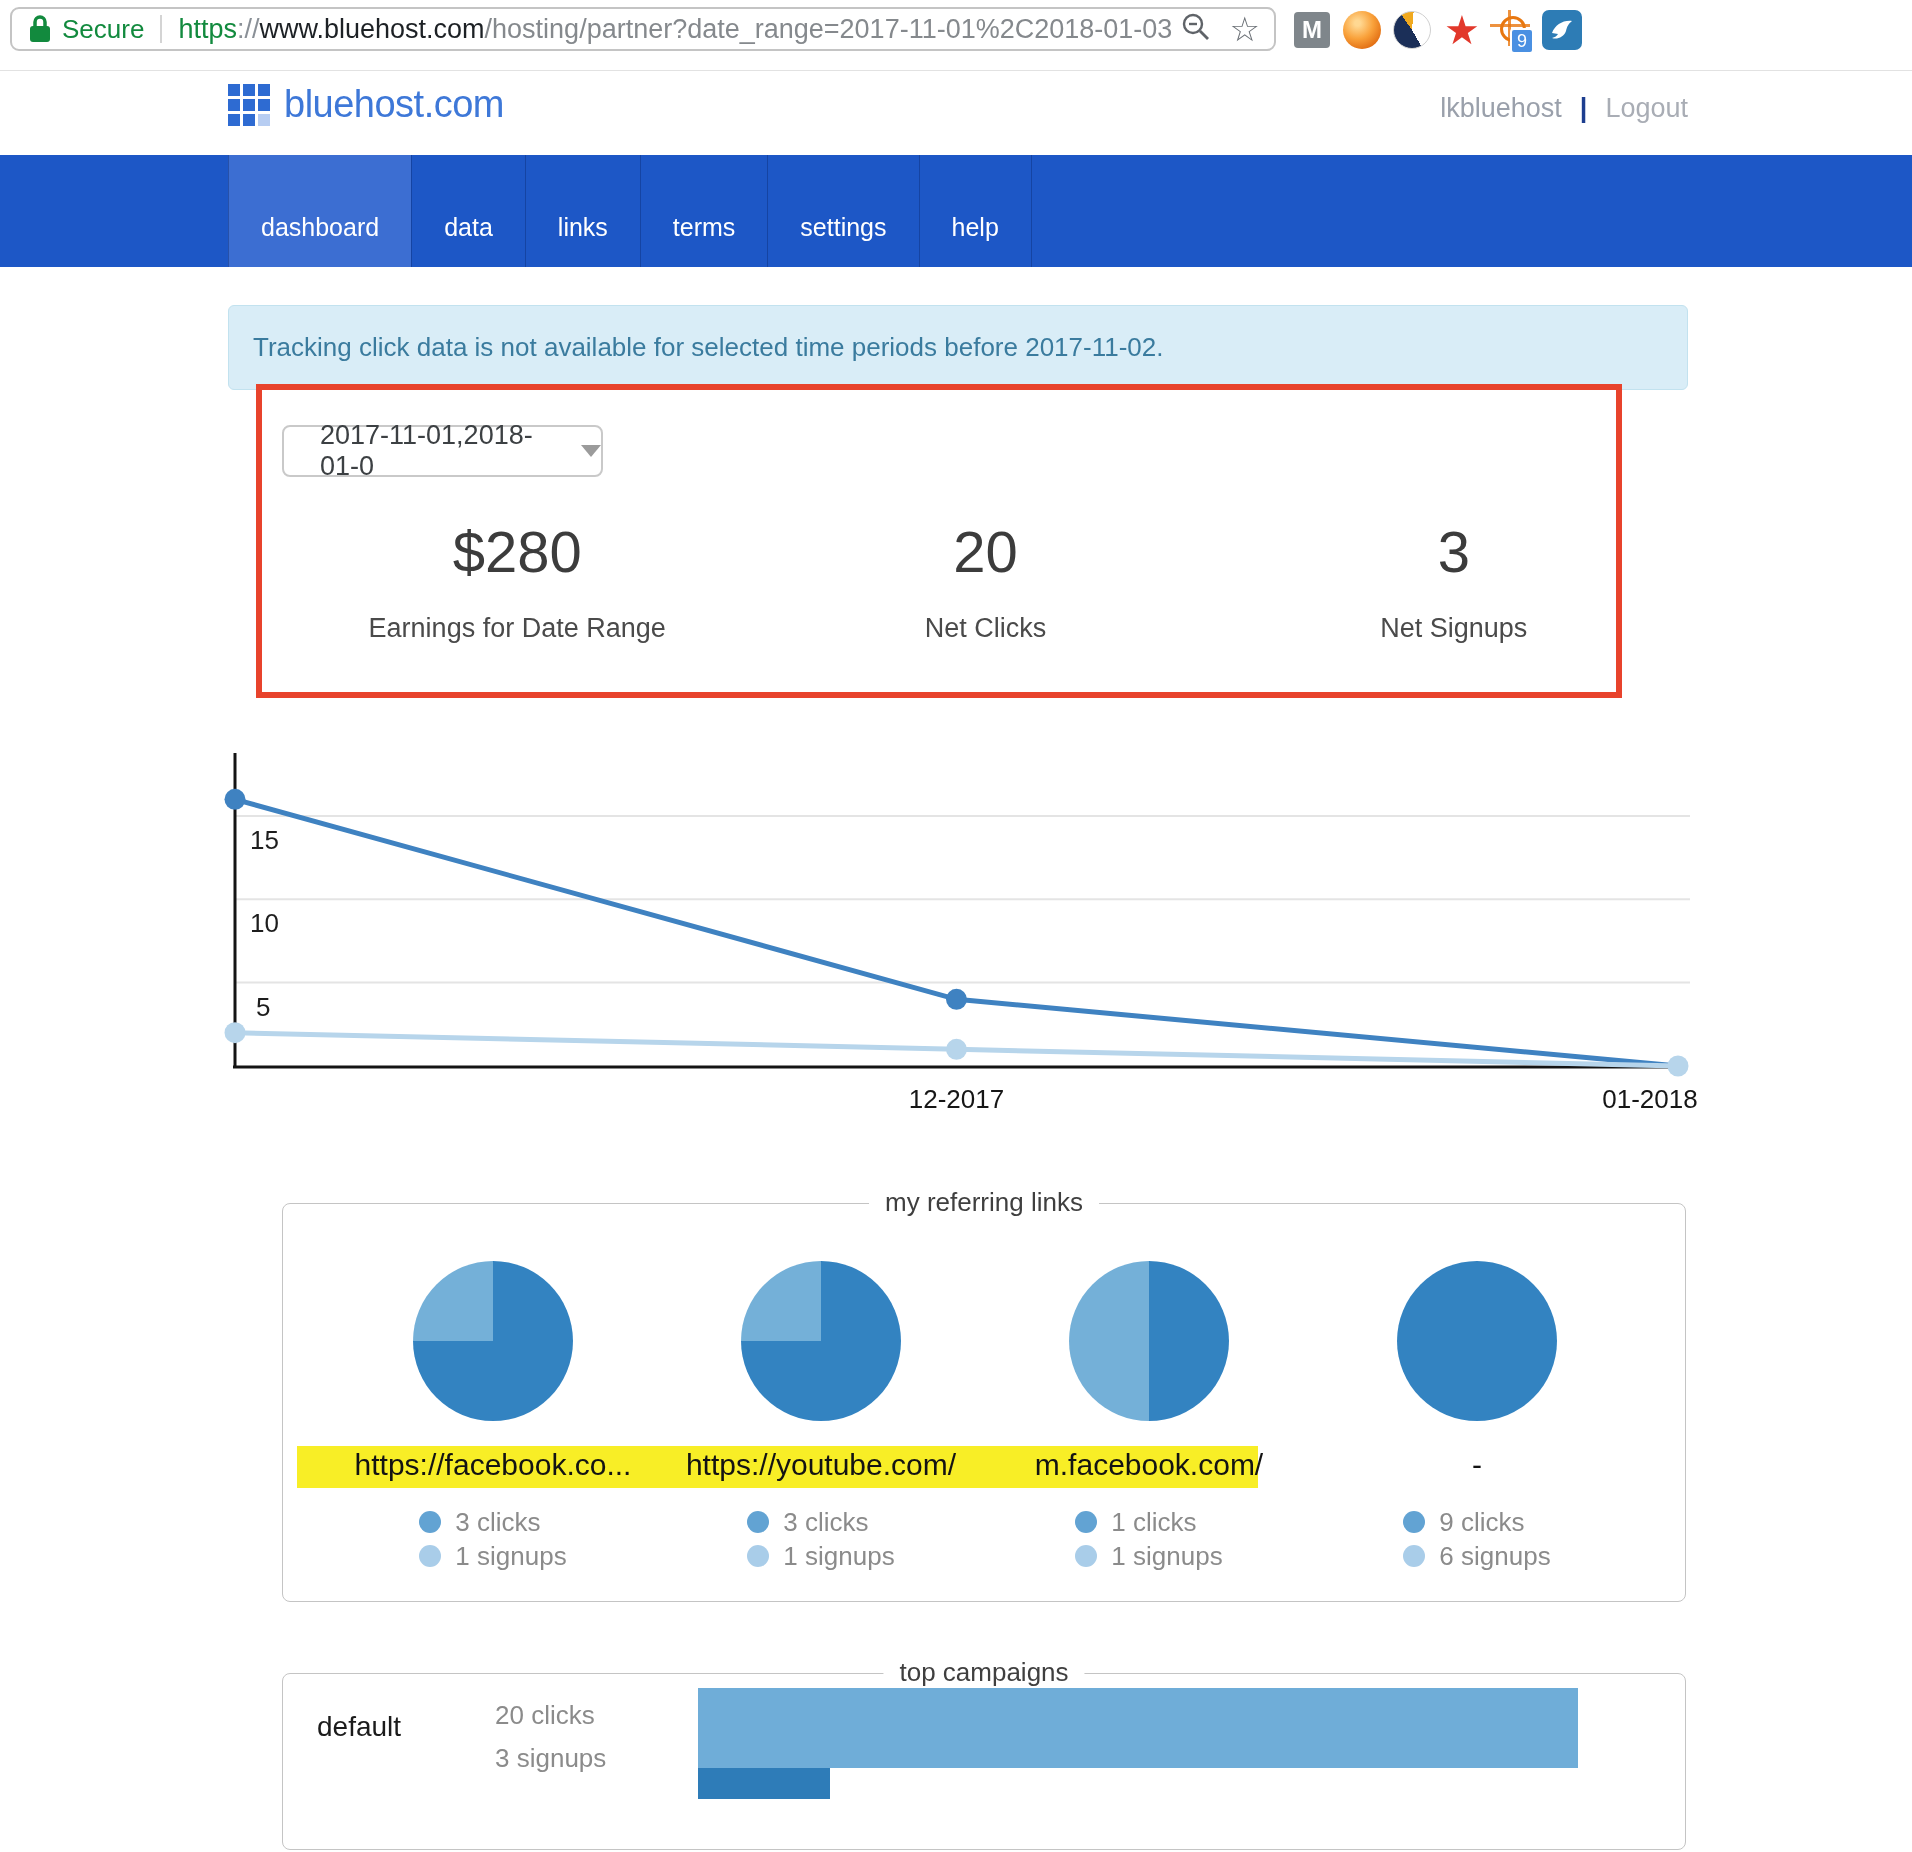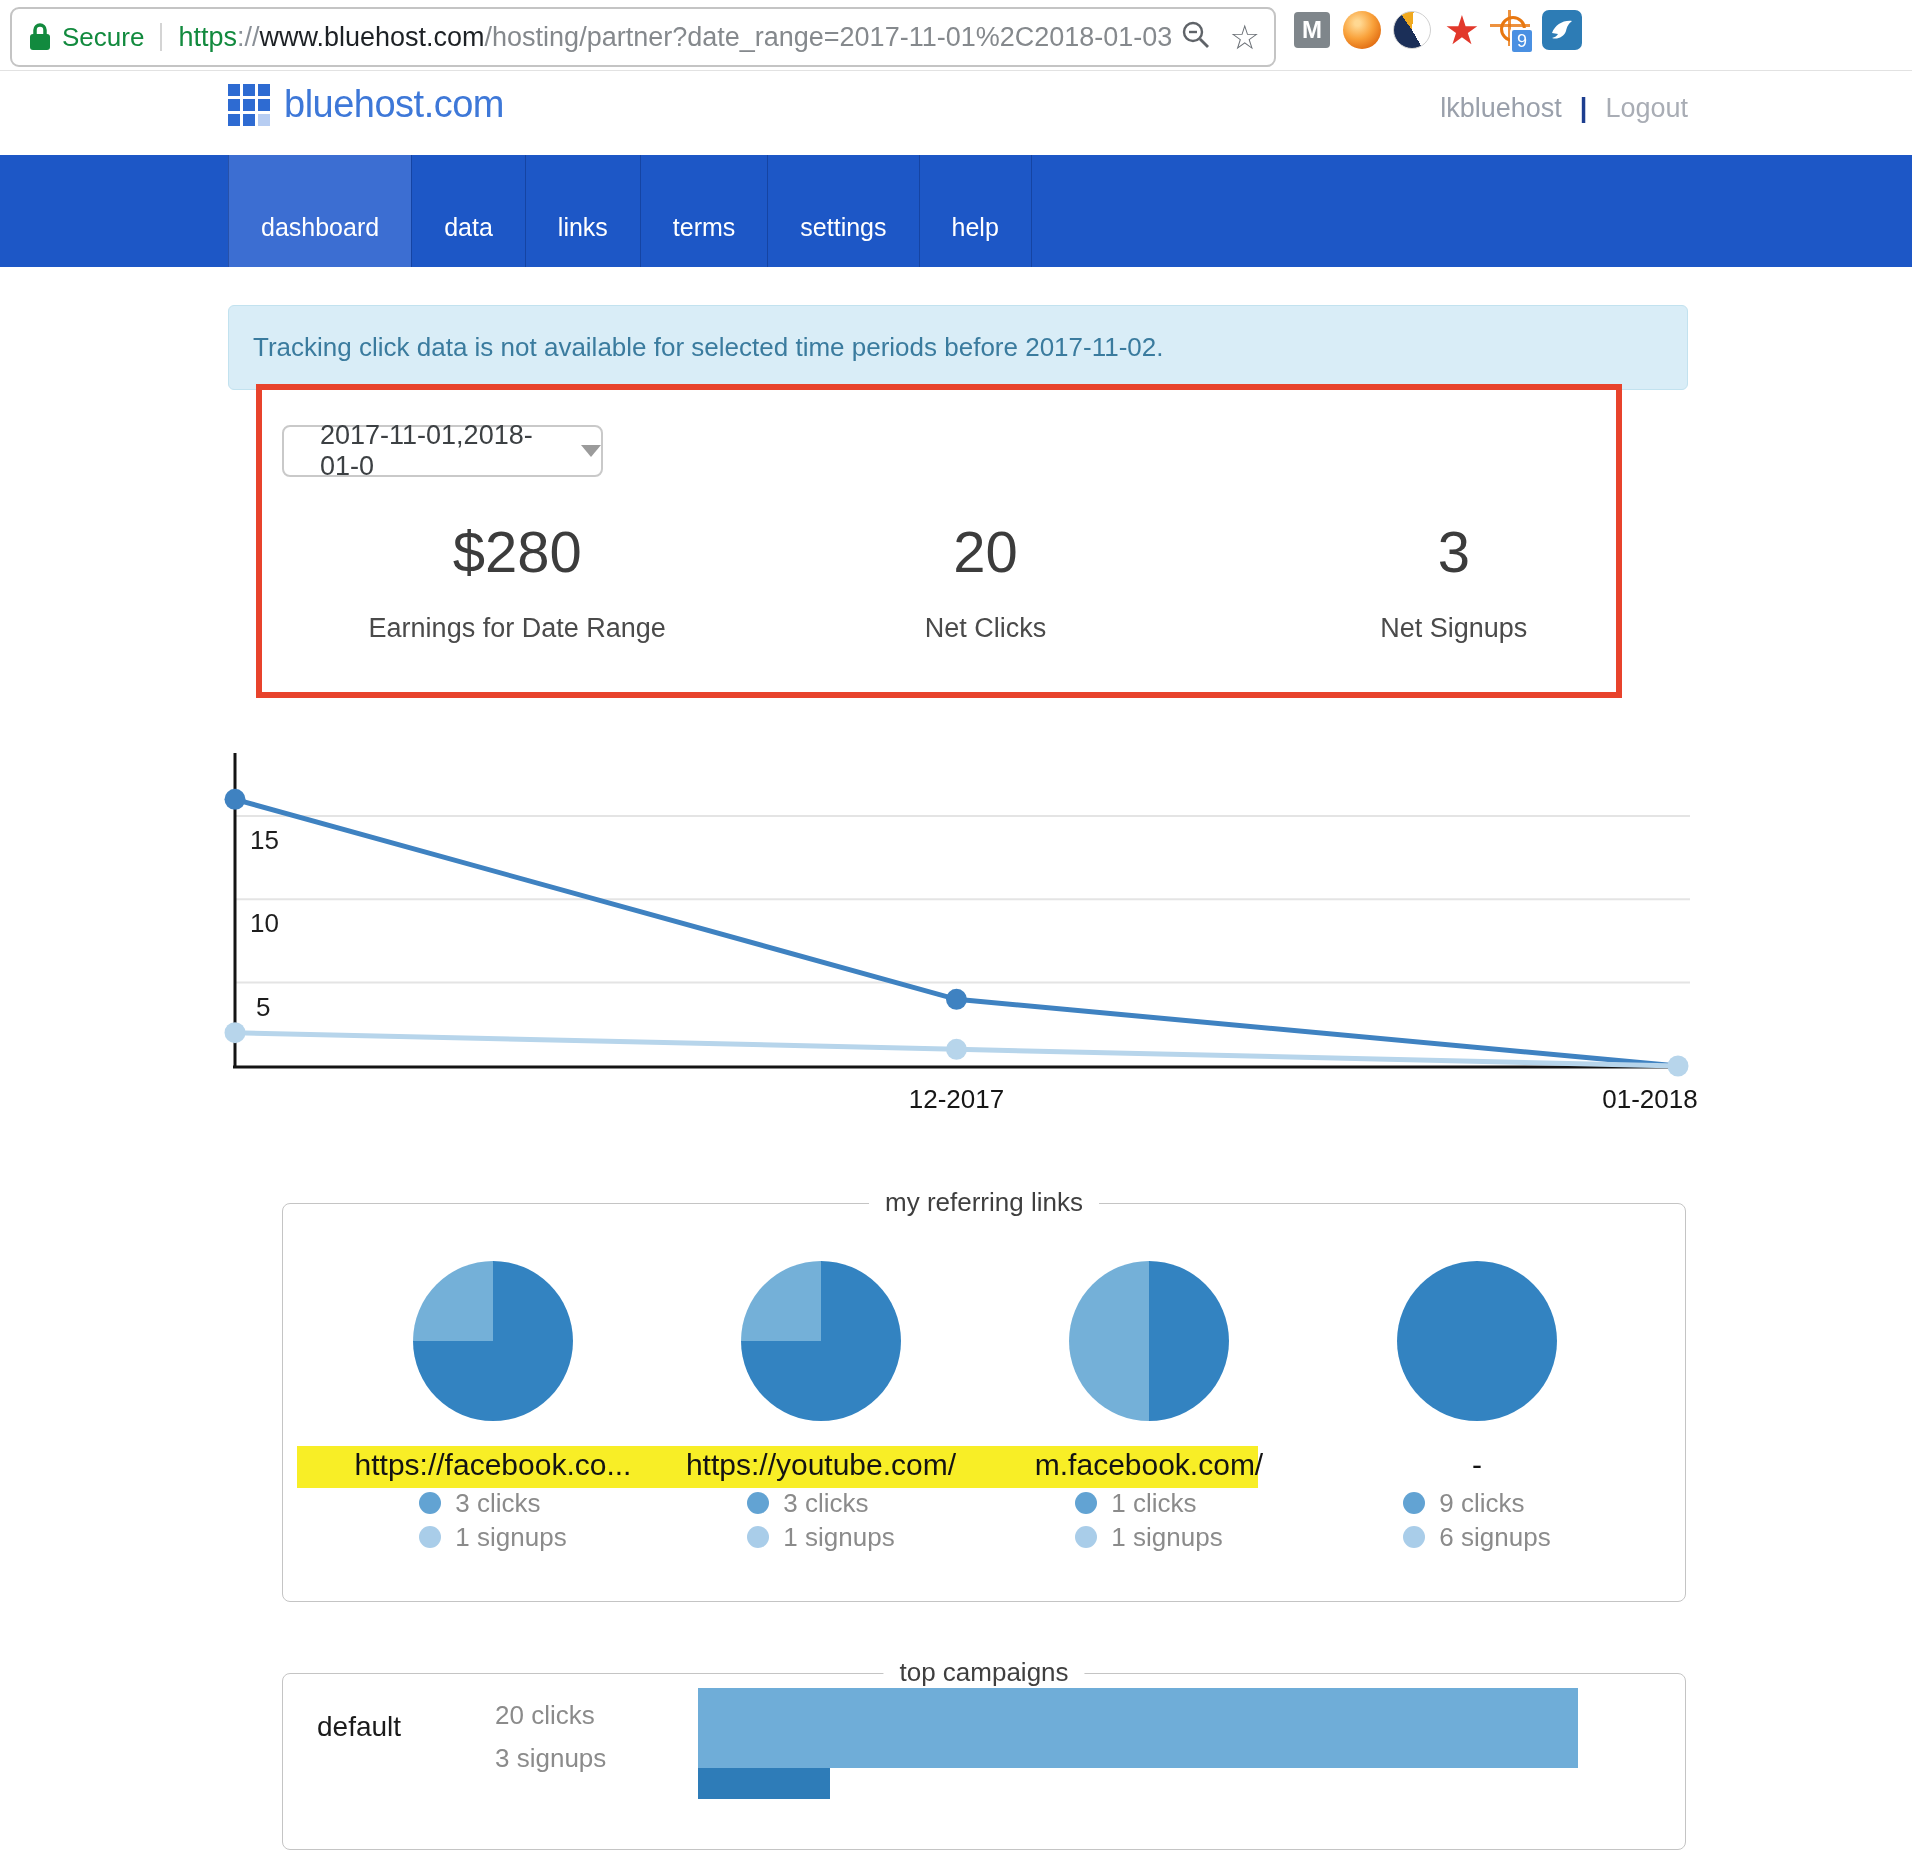--- a/index.html
+++ b/index.html
@@ -1,20 +1,20 @@
 <!DOCTYPE html>
 <html style="--nav-bg: #1d57c6; --nav-active: #3c6ed2; --alert-bg: #d9edf7; --alert-border: #c2e2ef; --alert-text: #3a7b9e; --red: #e8432c; --yellow: #f8ee26; --bar-clicks: #6fadd8; --bar-signups: #2e7cb8;"><head>
 <meta charset="utf-8">
 <style>
   html,body{margin:0;padding:0;}
   body{width:1912px;height:1852px;position:relative;overflow:hidden;background:#fff;
        font-family:"Liberation Sans","DejaVu Sans",sans-serif;}
   
   .chrome{position:absolute;top:0;left:0;width:1912px;height:70px;background:#fff;border-bottom:1px solid #e2e2e2;}
-  .omnibox{position:absolute;left:10px;top:7px;width:1266px;height:60px;border:2px solid #c4c4c4;border-radius:9px;
+  .omnibox{position:absolute;left:10px;top:7px;width:1266px;height:44px;border:2px solid #c4c4c4;border-radius:9px;
            background:#fff;display:flex;align-items:center;box-sizing:border-box;}
   .lock{margin-left:16px;display:flex;align-items:center;}
   .secure-label{color:#128a3e;font-size:26px;margin-left:10px;font-weight:500;}
   .omni-div{width:2px;height:28px;background:#d4d4d4;margin:0 16px;}
   .url-text{font-size:27px;white-space:nowrap;overflow:hidden;flex:1;}
   .u-scheme{color:#128a3e;}
   .u-sep{color:#8a9097;}
   .u-host{color:#1d2125;}
   .u-path{color:#85898d;}
   .omni-icons{display:flex;align-items:center;margin-right:14px;}
@@ -77,21 +77,21 @@
   .panel{position:absolute;left:282px;width:1404px;box-sizing:border-box;border:1px solid #c4c4c4;border-radius:8px;}
   .panel-legend{position:absolute;top:-17px;left:50%;transform:translateX(-50%);background:#fff;
                 padding:0 16px;font-size:26px;font-weight:300;color:#3f3f3f;white-space:nowrap;}
   .panel-links{top:1203px;height:399px;}
   .panel-campaigns{top:1673px;height:177px;}
   
   .pies-row{position:absolute;left:47px;top:58px;display:flex;width:1312px;}
   .pie-col{width:328px;display:flex;flex-direction:column;align-items:center;position:relative;z-index:2;}
   .pie{width:160px;height:160px;border-radius:50%;}
   .ref-label{margin-top:23px;height:42px;line-height:42px;font-size:30px;color:#131313;white-space:nowrap;}
-  .pie-legend{margin-top:0;display:inline-block;text-align:left;}
+  .pie-legend{margin-top:19px;display:inline-block;text-align:left;}
   .leg-row{display:flex;align-items:center;height:34px;}
   .leg-dot{width:22px;height:22px;border-radius:50%;margin-right:14px;flex:0 0 auto;}
   .leg-text{font-size:26px;font-weight:300;color:#8b8b8b;white-space:nowrap;}
   
   .camp-name{position:absolute;left:34px;top:37px;font-size:28px;color:#1b1b1b;}
   .camp-counts{position:absolute;left:212px;top:26px;font-size:26px;font-weight:300;color:#8b8b8b;}
   .camp-counts div{margin-bottom:12px;}
   .camp-bars{position:absolute;left:415px;top:14px;}
   .bar-clicks{height:80px;background:var(--bar-clicks,#6fadd8);}
   .bar-signups{height:31px;background:var(--bar-signups,#2e7cb8);}

